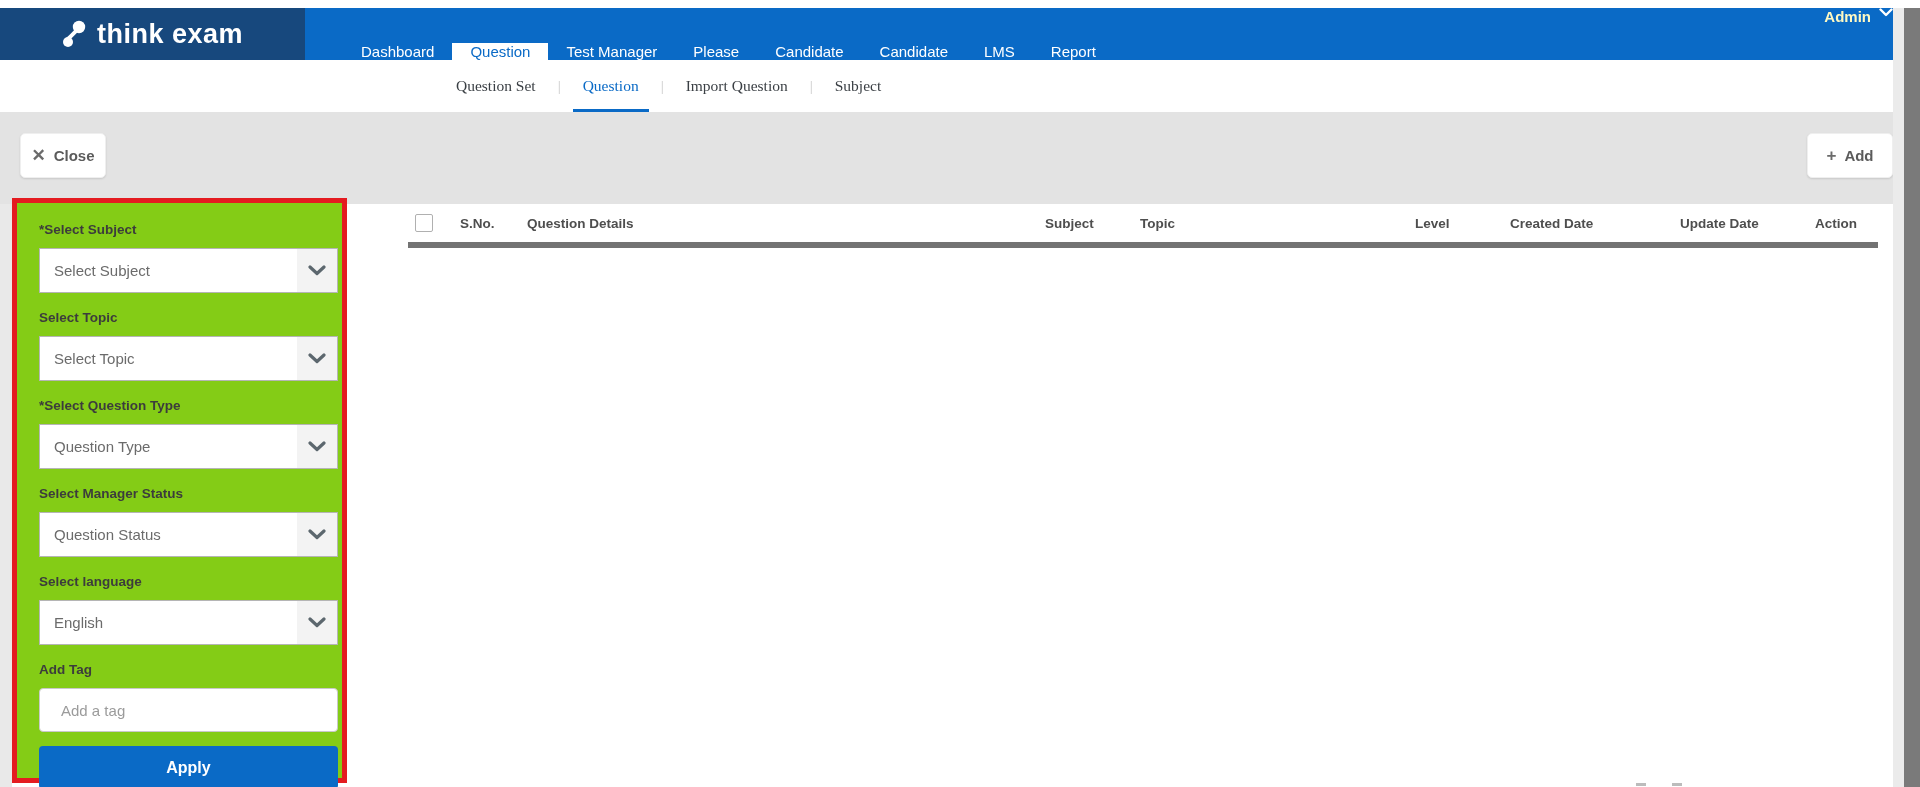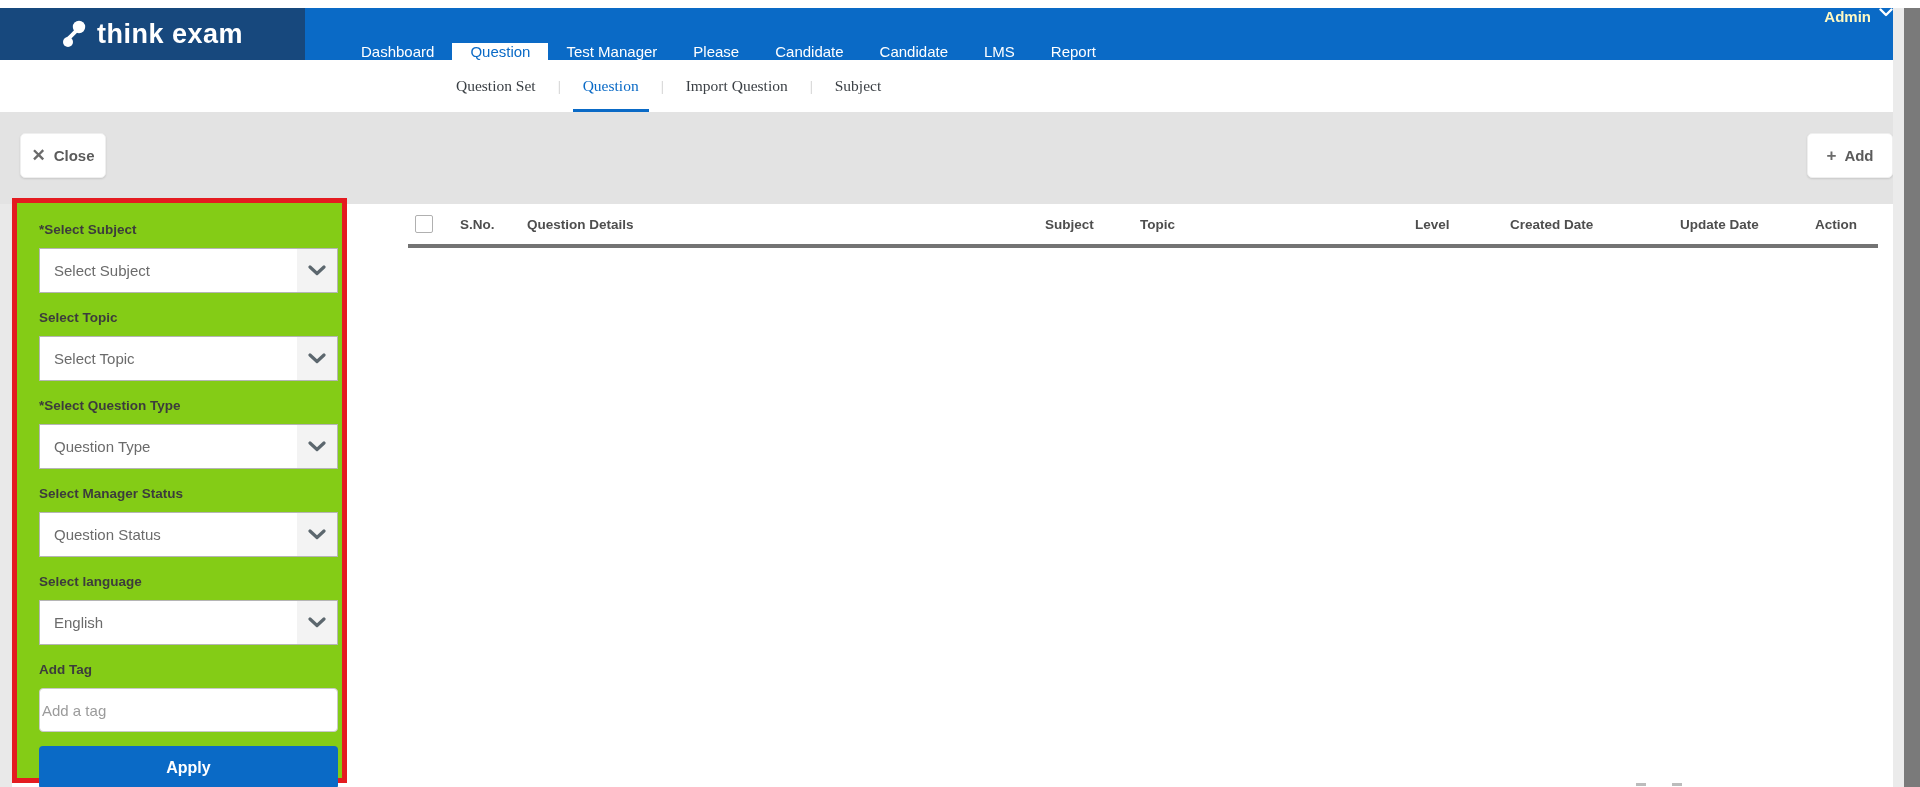--- a/index.html
+++ b/index.html
@@ -48,31 +48,31 @@
   
   .filter-panel { position: absolute; left: 12px; top: 198px; width: 335px; height: 585px;
                   border: 5px solid #e41b20; background: #84cc16; padding: 19px 4px 0 22px; z-index: 5; }
   .field-label { font-size: 13.5px; font-weight: bold; color: #3c3c3c; margin-bottom: 11px; }
   .select-box { position: relative; width: 299px; height: 45px; border: 1px solid #b5b5b5; background: #ffffff;
                 display: flex; align-items: center; margin-bottom: 17px; cursor: pointer; }
   .select-value { font-size: 15px; color: #6b6b6b; padding-left: 14px; }
   .select-caret { position: absolute; right: 0; top: 0; width: 40px; height: 43px; background: #f3f3f3;
                   display: flex; align-items: center; justify-content: center; }
   .tag-input { width: 299px; height: 44px; border: 1px solid #c9c9c9; border-radius: 4px; font-size: 15px;
-               color: #444; padding-left: 2px; margin-bottom: 14px; outline: none;
+               color: #444; padding-left: 21px; margin-bottom: 14px; outline: none;
                font-family: "Liberation Sans", sans-serif; }
   .tag-input::placeholder { color: #9b9b9b; }
   .apply-btn { width: 299px; height: 43px; background: #0a6ac6; border: none; border-radius: 4px;
                color: #ffffff; font-size: 16px; font-weight: bold; cursor: pointer;
                font-family: "Liberation Sans", sans-serif; }
 
   
   .table-header { position: absolute; left: 408px; top: 204px; width: 1470px; height: 44px;
                   display: grid; grid-template-columns: 52px 67px 518px 95px 275px 95px 170px 135px 63px;
-                  align-items: center; border-bottom: 4px solid #737373; }
+                  align-items: center; border-bottom: 6px solid #737373; }
   .th { font-size: 13.5px; font-weight: bold; color: #4e4e4e; white-space: nowrap; }
   .checkbox { width: 18px; height: 18px; border: 1.5px solid #b0b0b0; border-radius: 2px;
               background: #ffffff; margin-left: 7px; cursor: pointer; }
 
   
   .empty-state { position: absolute; left: 942px; top: 498px; transform: translateX(-50%);
                  width: 520px; text-align: center; color: #a1a1a1; font-size: 17.5px; line-height: 25px; }
 
   
   .scrollbar { position: absolute; right: 0; top: 8px; width: 27px; height: 779px; background: #ebebeb; }

